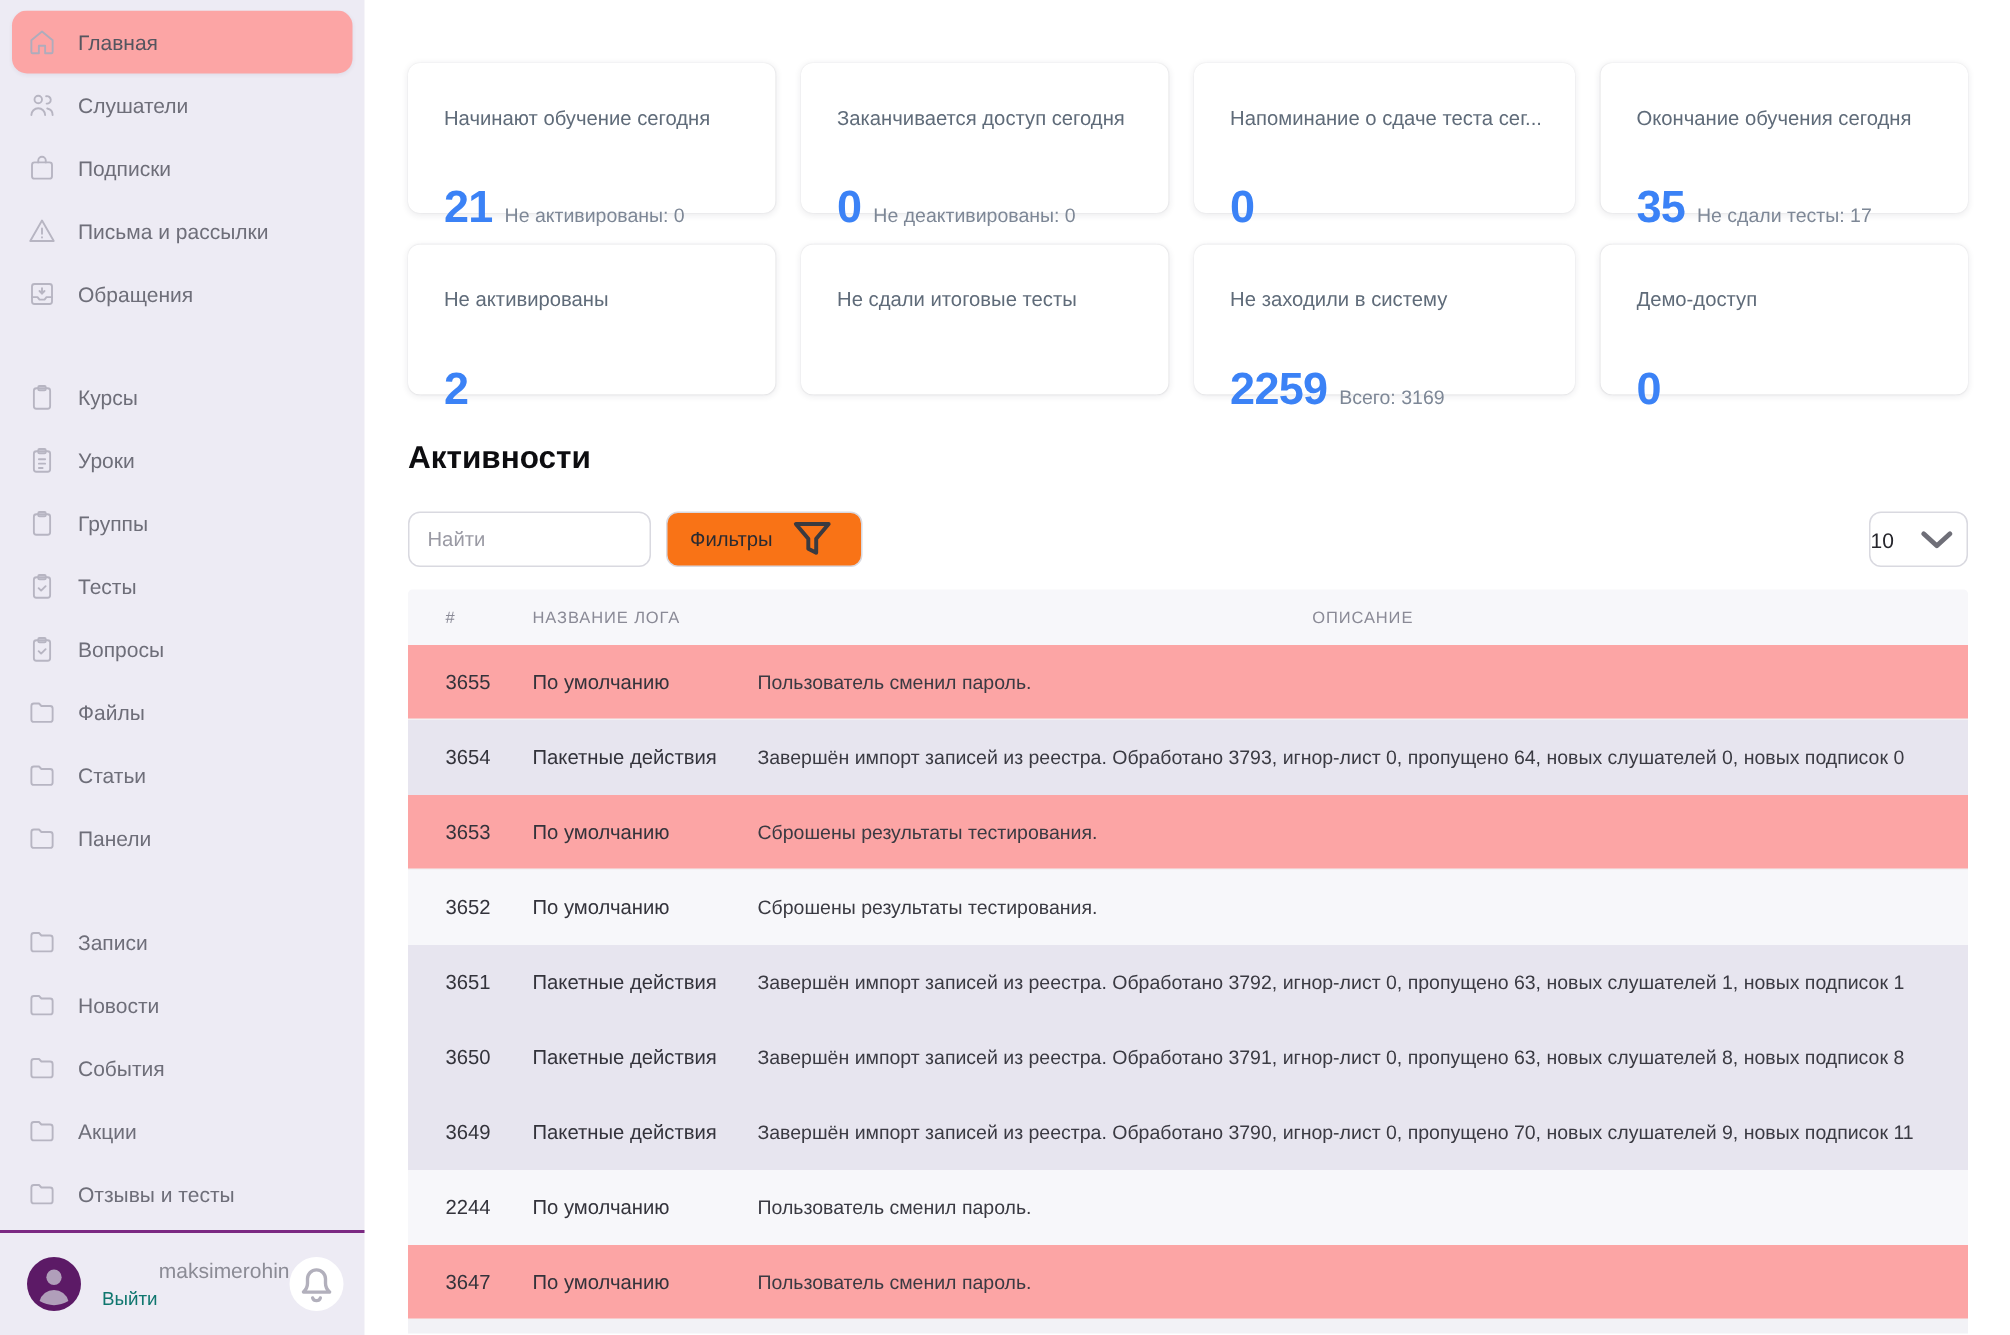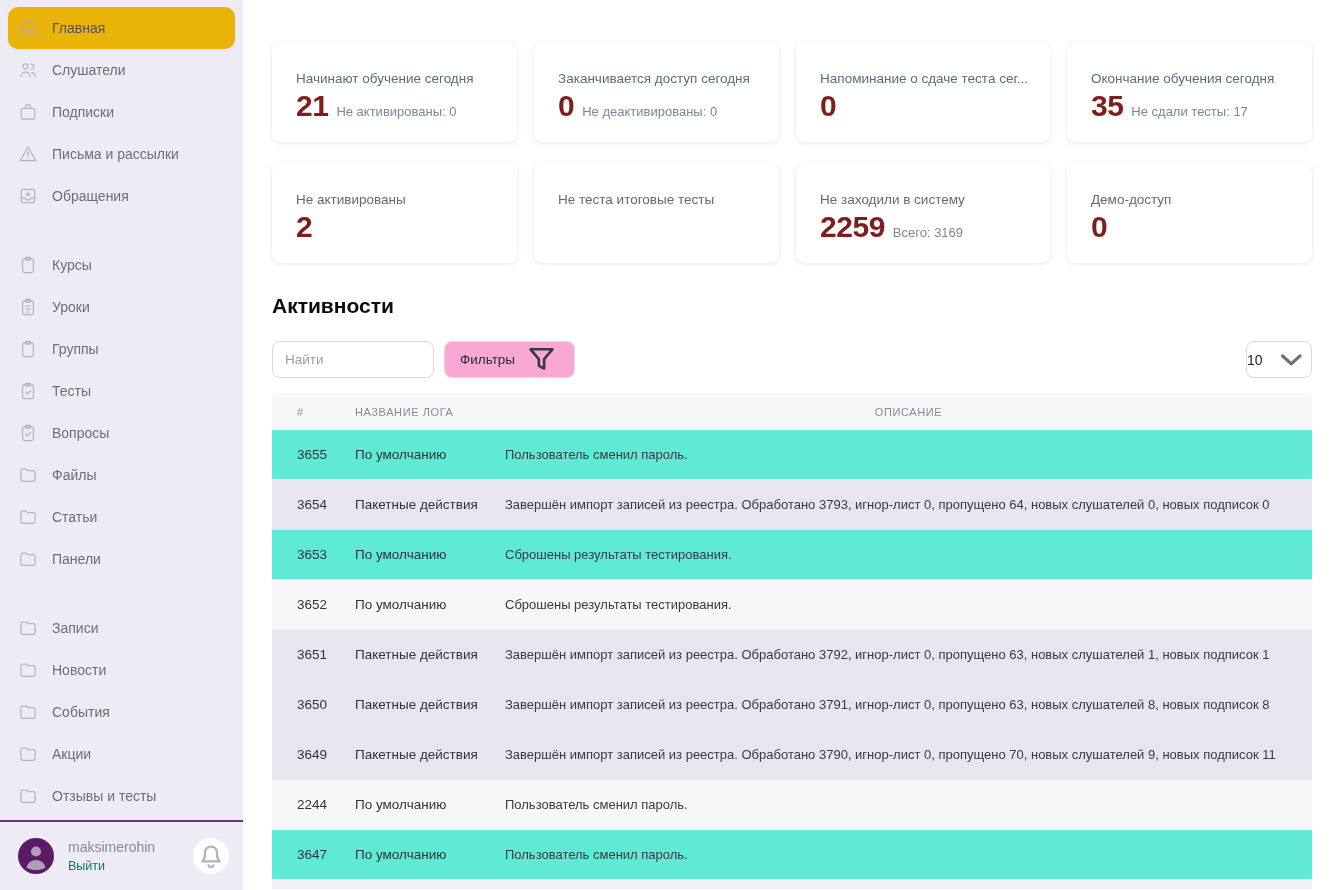--- a/index.html
+++ b/index.html
@@ -21,21 +21,21 @@
   .nav { flex: 1; overflow: hidden; }
   .nav-group { margin-bottom: 27px; }
   .nav-item {
     display: flex; align-items: center;
     height: 42px; margin: 0 8px; padding: 0 10px;
     border-radius: 10px;
     color: #6e6e79; font-size: 14px; cursor: pointer;
     white-space: nowrap;
   }
   .nav-item.active {
-    background: #eab308; color: #55555f;
+    background: #fca5a5; color: #55555f;
     box-shadow: 0 1px 3px rgba(60,40,90,0.07);
   }
   .nav-icon {
     width: 20px; height: 20px; margin-right: 14px;
     color: #b7b5c2; display: inline-flex; flex: none;
   }
   .nav-icon svg { width: 20px; height: 20px; }
   .nav-item.active .nav-icon { color: #aeacbc; }
 
   .user-area {
@@ -44,58 +44,58 @@
     display: flex; align-items: center;
   }
   .avatar {
     width: 36px; height: 36px; border-radius: 50%;
     background: #5c1a66; color: #b09fba;
     display: flex; align-items: center; justify-content: center;
     flex: none;
   }
   .avatar svg { width: 22px; height: 22px; }
   .user-info { flex: 1; margin-left: 14px; overflow: hidden; }
-  .user-name { color: #8b8b95; font-size: 14px; }
+  .user-name { color: #8b8b95; font-size: 14px; text-align: right; }
   .user-logout { color: #0f766e; font-size: 12.5px; margin-top: 4px; cursor: pointer; }
   .bell-btn {
     width: 36px; height: 36px; border-radius: 50%;
     background: #ffffff; color: #b2b0bc;
     display: flex; align-items: center; justify-content: center;
     cursor: pointer; flex: none;
   }
   .bell-btn svg { width: 20px; height: 20px; }
 
   
   .main { flex: 1; padding: 42px 28px 0 29px; overflow: hidden; }
 
   .cards { display: grid; grid-template-columns: repeat(4, 1fr); gap: 21px 17px; }
   .card {
     background: #fff; border-radius: 8px; height: 100px;
     padding: 29px 22px 0 24px;
     box-shadow: 0 1px 5px rgba(40,40,60,0.10), 0 0 1px rgba(40,40,60,0.10);
   }
   .card-label { color: #5f6b79; font-size: 13.5px; white-space: nowrap; overflow: hidden; }
   .card-row { display: flex; align-items: baseline; margin-top: 3px; }
-  .card-value { font-size: 30px; font-weight: 700; color: #7f1d1d; letter-spacing: -0.5px; }
+  .card-value { font-size: 30px; font-weight: 700; color: #3b82f6; letter-spacing: -0.5px; margin-top: 33px; }
   .card-sub { margin-left: 8px; font-size: 13px; color: #7d8796; white-space: nowrap; }
 
   .section-title { font-size: 21px; font-weight: 800; color: #0d0d10; margin: 31px 0 0; }
 
   .controls { display: flex; align-items: center; margin-top: 23px; }
   .search-input {
     width: 162px; height: 37px;
     border: 1px solid #d9d9e0; border-radius: 8px;
     padding: 0 12px; font-size: 13.5px; color: #333;
     outline: none; background: #fff;
     font-family: "Liberation Sans", sans-serif;
   }
   .search-input::placeholder { color: #9a9aa4; }
   .filter-btn {
     margin-left: 10px; height: 37px;
-    border: 1px solid #d9d9e0; border-radius: 8px; background: #f9a8d4;
+    border: 1px solid #d9d9e0; border-radius: 8px; background: #f97316;
     padding: 0 15px; display: flex; align-items: center; gap: 9px;
     font-size: 13.5px; color: #2b2b31; cursor: pointer;
     font-family: "Liberation Sans", sans-serif;
   }
   .filter-btn svg { width: 17px; height: 17px; color: #3a3a40; }
   .page-size {
     margin-left: auto; height: 37px; width: 66px;
     border: 1px solid #d9d9e0; border-radius: 8px; background: #fff;
     display: flex; align-items: center; justify-content: center; gap: 8px;
     font-size: 14px; color: #26262c; cursor: pointer;
@@ -109,21 +109,21 @@
     background: #f7f7fa; border-radius: 3px 3px 0 0;
     color: #8a8a96; font-size: 11px; letter-spacing: 0.6px;
   }
   .col-num  { width: 83px; padding-left: 25px; flex: none; }
   .col-name { width: 150px; flex: none; }
   .col-desc { flex: 1; min-width: 0; }
   .thead .col-desc { text-align: center; }
   .trow {
     display: flex; align-items: center; height: 50px;
     font-size: 13.5px; color: #33333b;
-    background: #5eead4; border-bottom: 1px solid #f1f1f4;
+    background: #fca5a5; border-bottom: 1px solid #f1f1f4;
   }
   .trow.v-stripe { background: #f7f7fa; border-bottom-color: #f7f7fa; }
   .trow.v-batch  { background: #e7e5ef; border-bottom-color: #e7e5ef; }
   .trow .col-desc { white-space: nowrap; overflow: hidden; font-size: 13px; color: #3a3a42; }
   .partial-row { height: 9px; background: #f2f2f6; }
 </style>
 </head>
 <body>
 
 <aside class="sidebar">
@@ -378,21 +378,21 @@
 
       <div class="card">
         <div class="card-label">Не активированы</div>
         <div class="card-row">
           <span class="card-value">2</span>
           <span class="card-sub"></span>
         </div>
       </div>
 
       <div class="card">
-        <div class="card-label">Не теста итоговые тесты</div>
+        <div class="card-label">Не сдали итоговые тесты</div>
       </div>
 
       <div class="card">
         <div class="card-label">Не заходили в систему</div>
         <div class="card-row">
           <span class="card-value">2259</span>
           <span class="card-sub">Всего: 3169</span>
         </div>
       </div>
 

